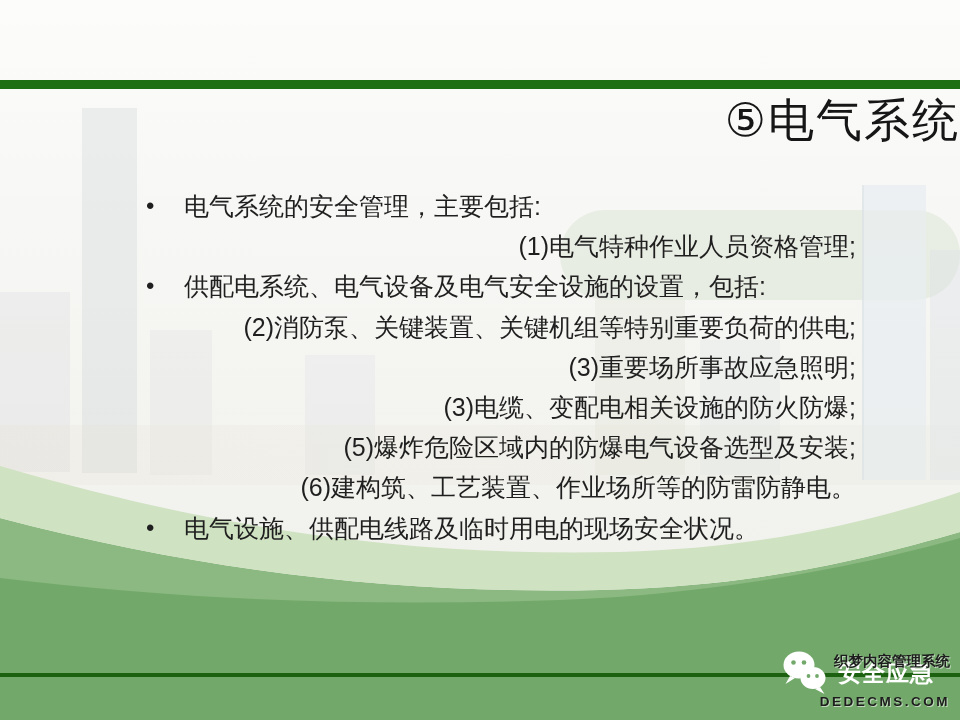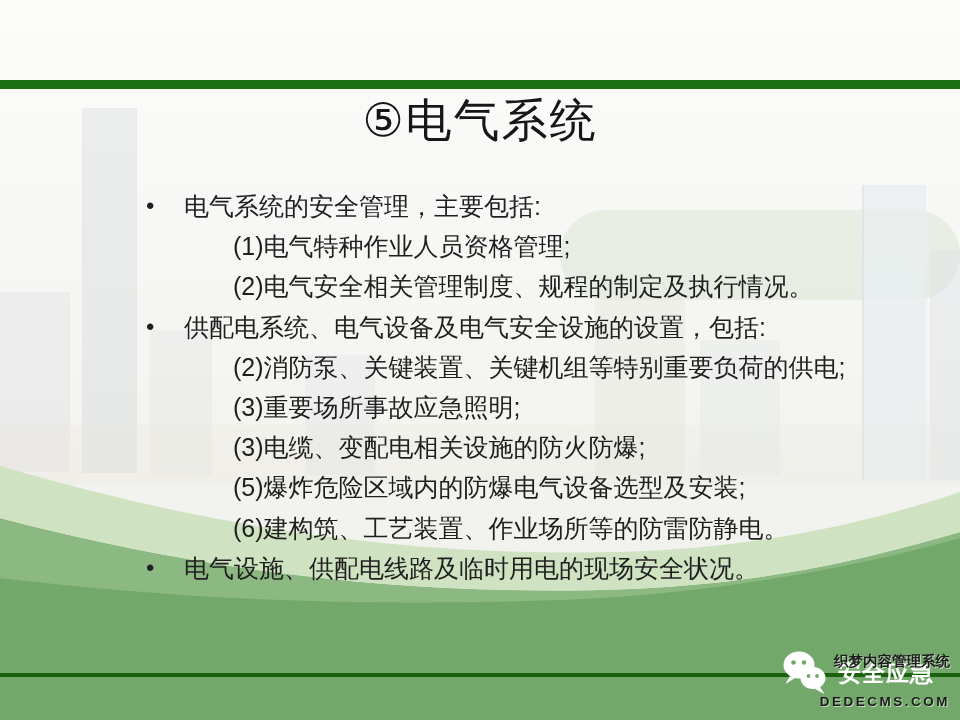--- a/index.html
+++ b/index.html
@@ -11,30 +11,30 @@
   
   .top-bar{position:absolute;left:0;top:80px;width:960px;height:9px;z-index:3;}
   
   .city{position:absolute;inset:0;z-index:1;}
   .city .b{position:absolute;}
   
   .swoosh{position:absolute;left:0;top:0;z-index:2;pointer-events:none;}
   
   .title{
     position:absolute;left:0;top:90px;width:960px;z-index:4;
-    text-align:center;font-size:46px;letter-spacing:2px;color:#161616;
+    text-align:right;font-size:46px;letter-spacing:2px;color:#161616;
   }
   
   .content{position:absolute;left:140px;top:186px;width:716px;z-index:4;}
   .row{font-size:25px;line-height:40.2px;color:#1f1f1f;white-space:nowrap;}
   .row.bullet{position:relative;padding-left:44px;}
   .row.bullet::before{
     content:"\2022";position:absolute;left:6px;top:0;font-size:24px;color:#1f1f1f;
   }
-  .row.sub{padding-left:93px;}
+  .row.sub{padding-left:93px;text-align:right;}
   
   .footer-line{position:absolute;left:0;top:673px;width:960px;height:4px;z-index:5;}
   .wechat{position:absolute;left:779px;top:645px;width:52px;height:52px;z-index:6;}
   .brand{
     position:absolute;left:838px;top:658px;z-index:6;
     font-size:23px;font-weight:700;color:#ffffff;letter-spacing:1px;white-space:nowrap;
   }
   .wm1{
     position:absolute;right:10px;top:652px;z-index:7;
     font-size:14.5px;font-weight:700;color:#1d1d1d;white-space:nowrap;
@@ -70,21 +70,20 @@
     <path d="M0,466 C240,536 430,556 620,552 C762,548 870,522 960,492 L960,532 C862,560 760,586 600,590 C420,594 220,576 0,518 Z" fill="#cfe2c1"></path>
   </svg>
 
   <div class="top-bar" style="background:#1e6e14;"></div>
 
   <div class="title">⑤电气系统</div>
 
   <div class="content">
     <div class="row bullet">电气系统的安全管理，主要包括:</div>
     <div class="row sub">(1)电气特种作业人员资格管理;</div>
-    <div class="row sub">(2)电气安全相关管理制度、规程的制定及执行情况。</div>
     <div class="row bullet">供配电系统、电气设备及电气安全设施的设置，包括:</div>
     <div class="row sub">(2)消防泵、关键装置、关键机组等特别重要负荷的供电;</div>
     <div class="row sub">(3)重要场所事故应急照明;</div>
     <div class="row sub">(3)电缆、变配电相关设施的防火防爆;</div>
     <div class="row sub">(5)爆炸危险区域内的防爆电气设备选型及安装;</div>
     <div class="row sub">(6)建构筑、工艺装置、作业场所等的防雷防静电。</div>
     <div class="row bullet">电气设施、供配电线路及临时用电的现场安全状况。</div>
   </div>
 
   <div class="footer-line" style="background:#1b6110;"></div>

